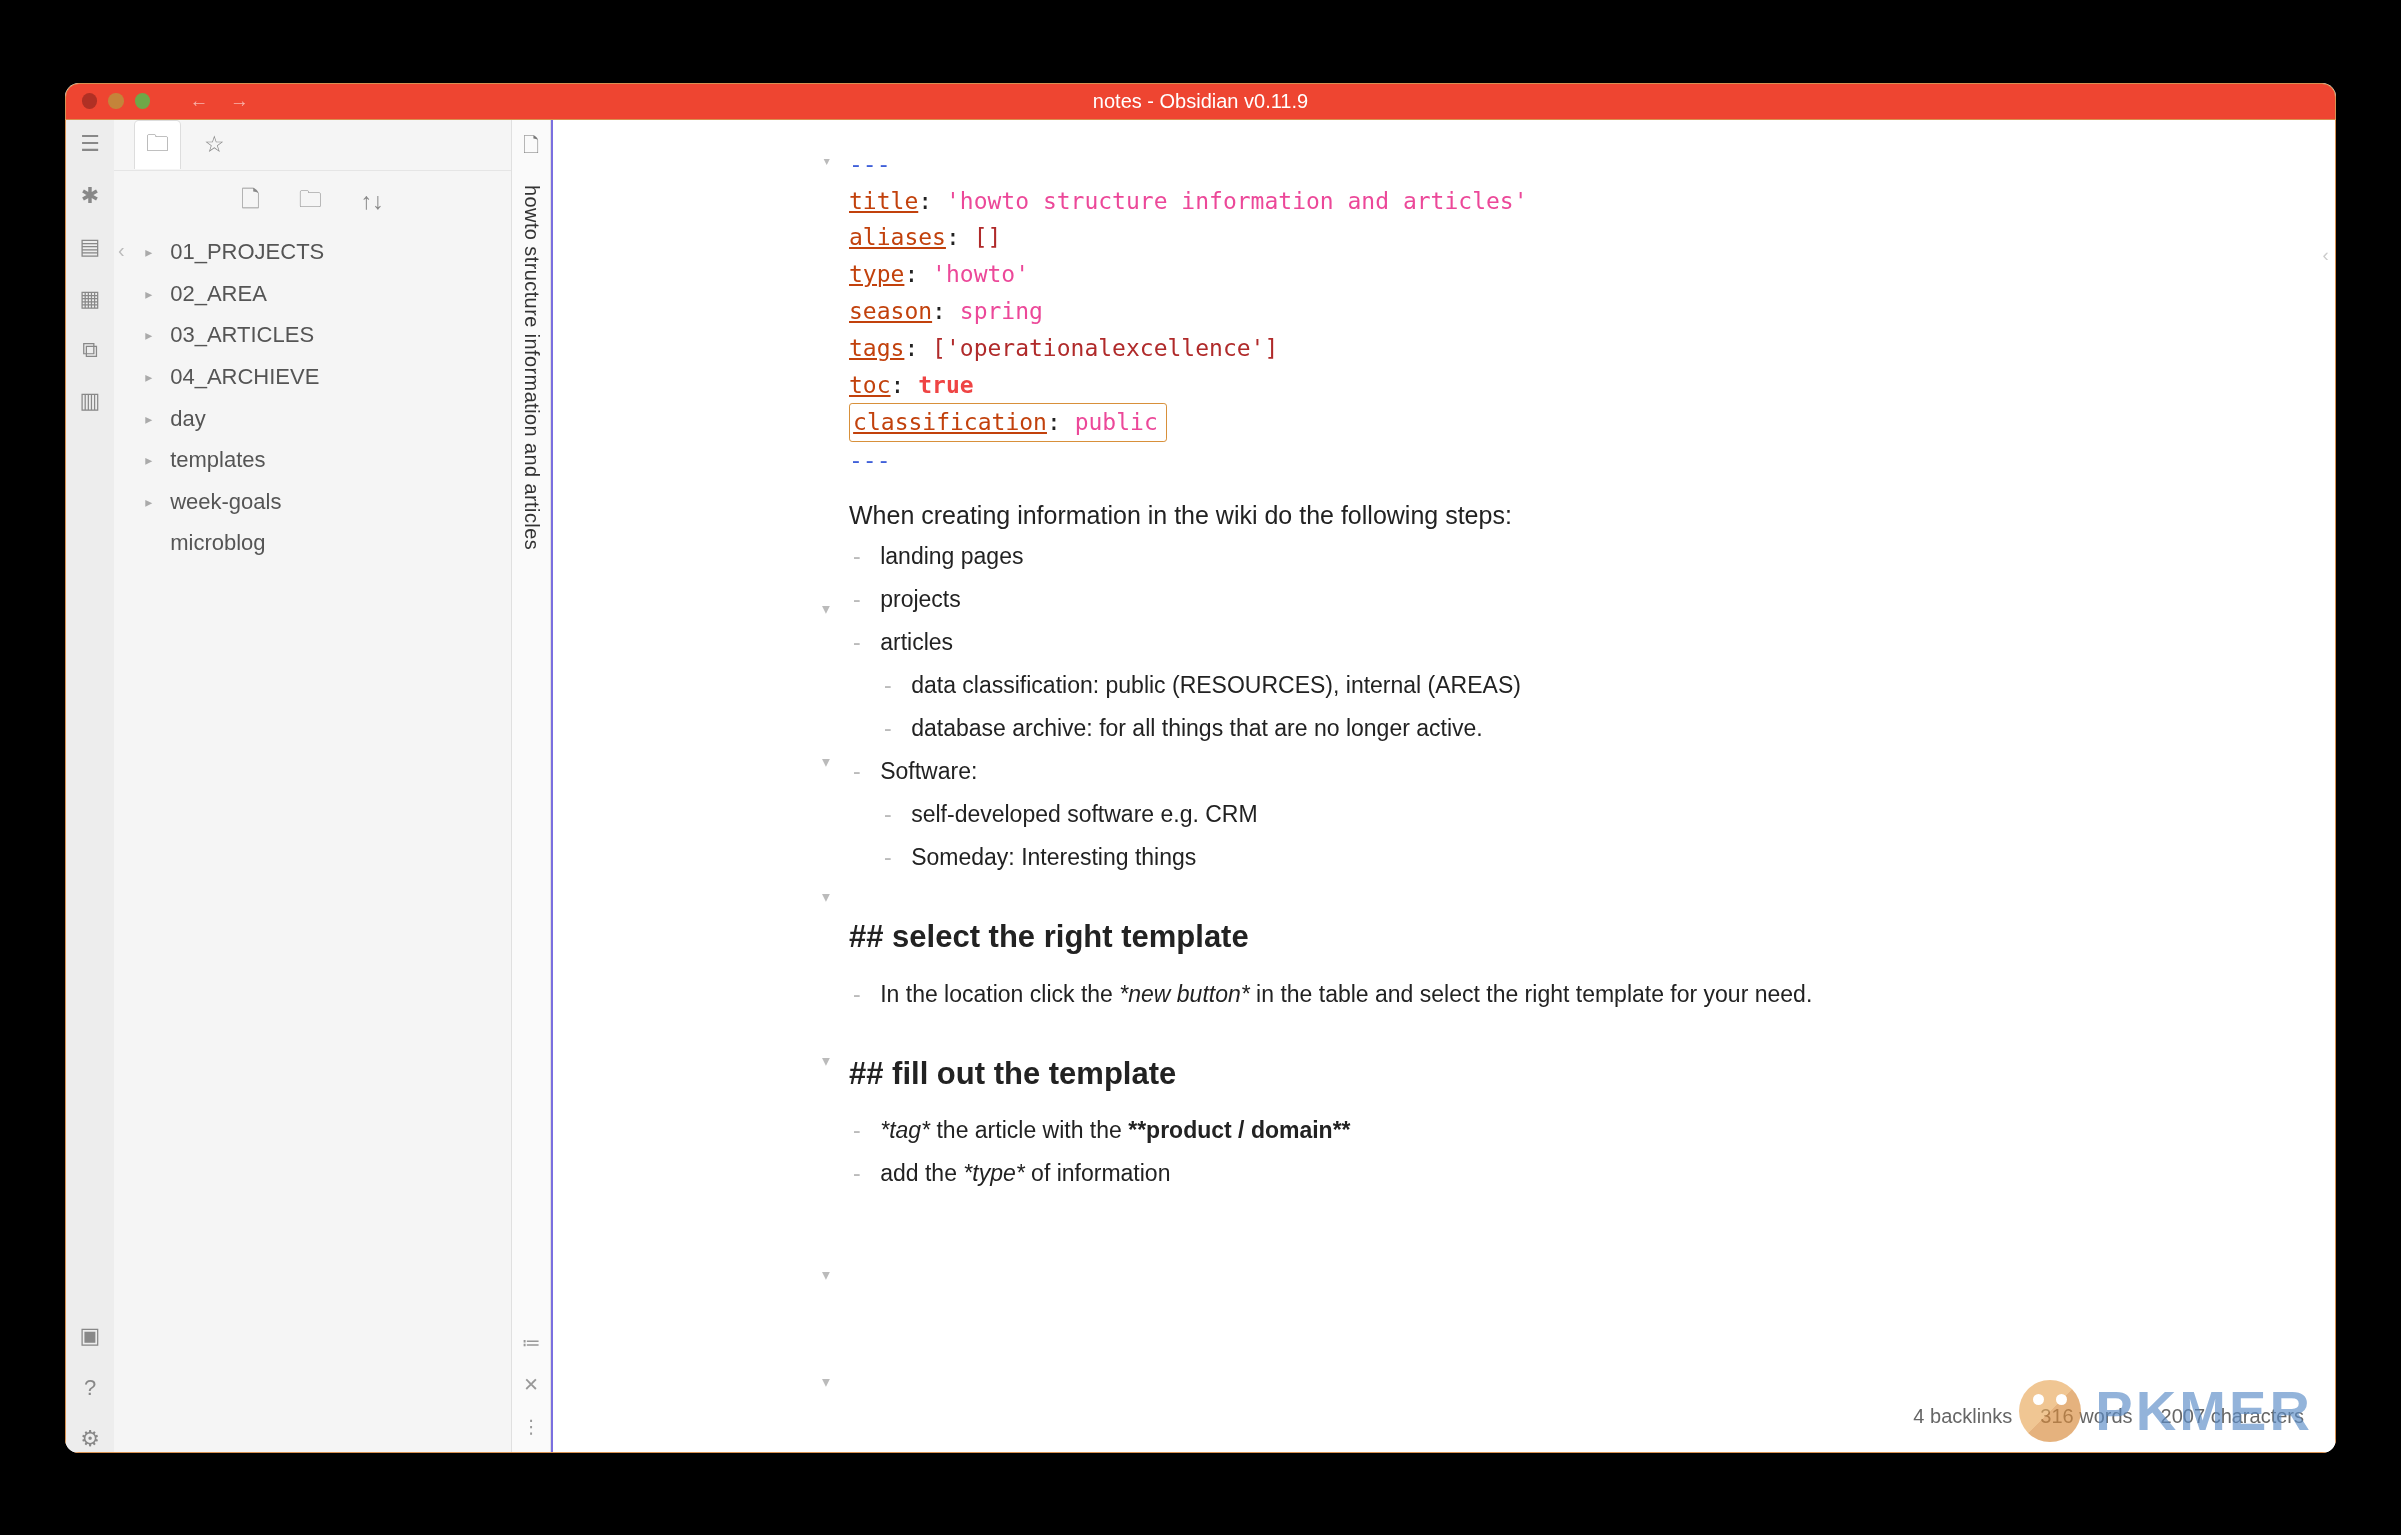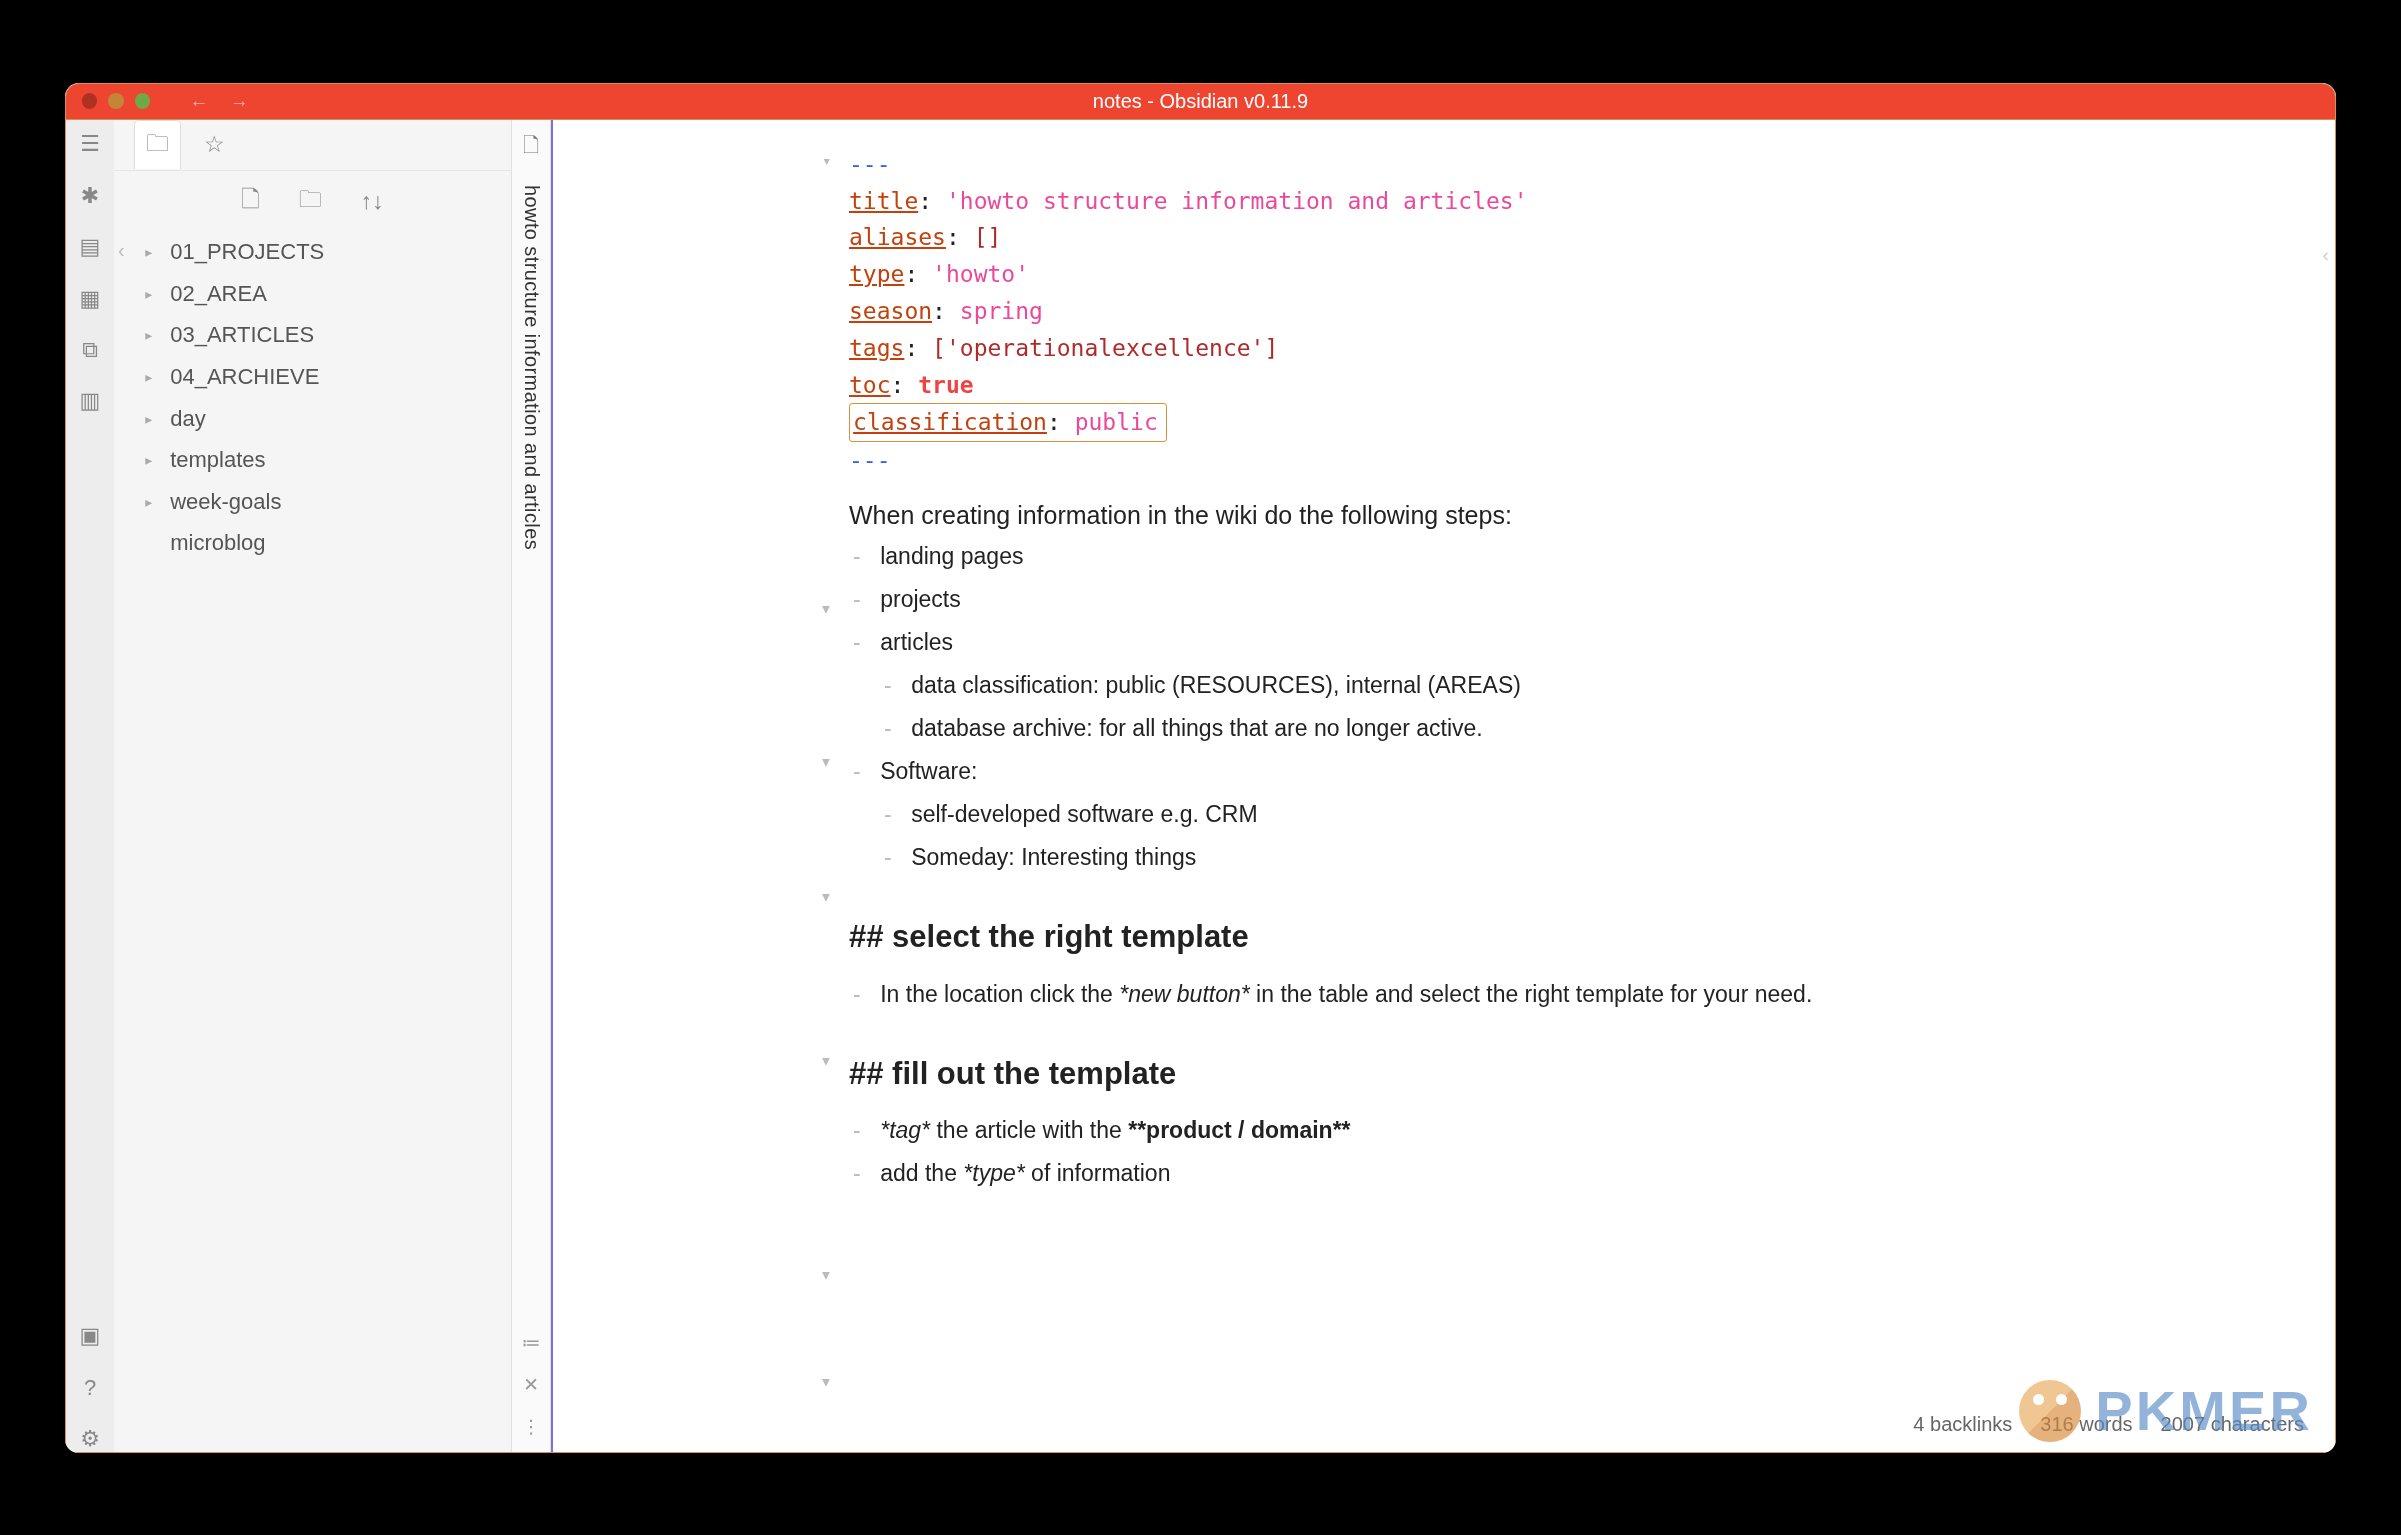--- a/index.html
+++ b/index.html
@@ -155,21 +155,21 @@
   }
   .para { margin-top:16px; font-size:25px;}
   .h2 { font-size:31px; font-weight:700; margin-top:33px; margin-bottom:11px; }
   .bullet-line { display:flex; gap:15.6px; padding:3.1px 0 3.1px 0;}
   .dash { color:#bbb; width:15.6px; text-align:center;}
   .sub1 { padding-left:31px;}
   .em { font-style:italic;}
   .strong { font-weight:700;}
   .statusbar {
     position:absolute;
-    bottom:8px; right:0;
+    bottom:16px; right:0;
     height:39px;
     background:#fff;
     display:flex;
     align-items:center;
     gap:28px;
     padding:0 31px;
     font-size:20px;
     color:#666;
   }
   .right-collapse {

